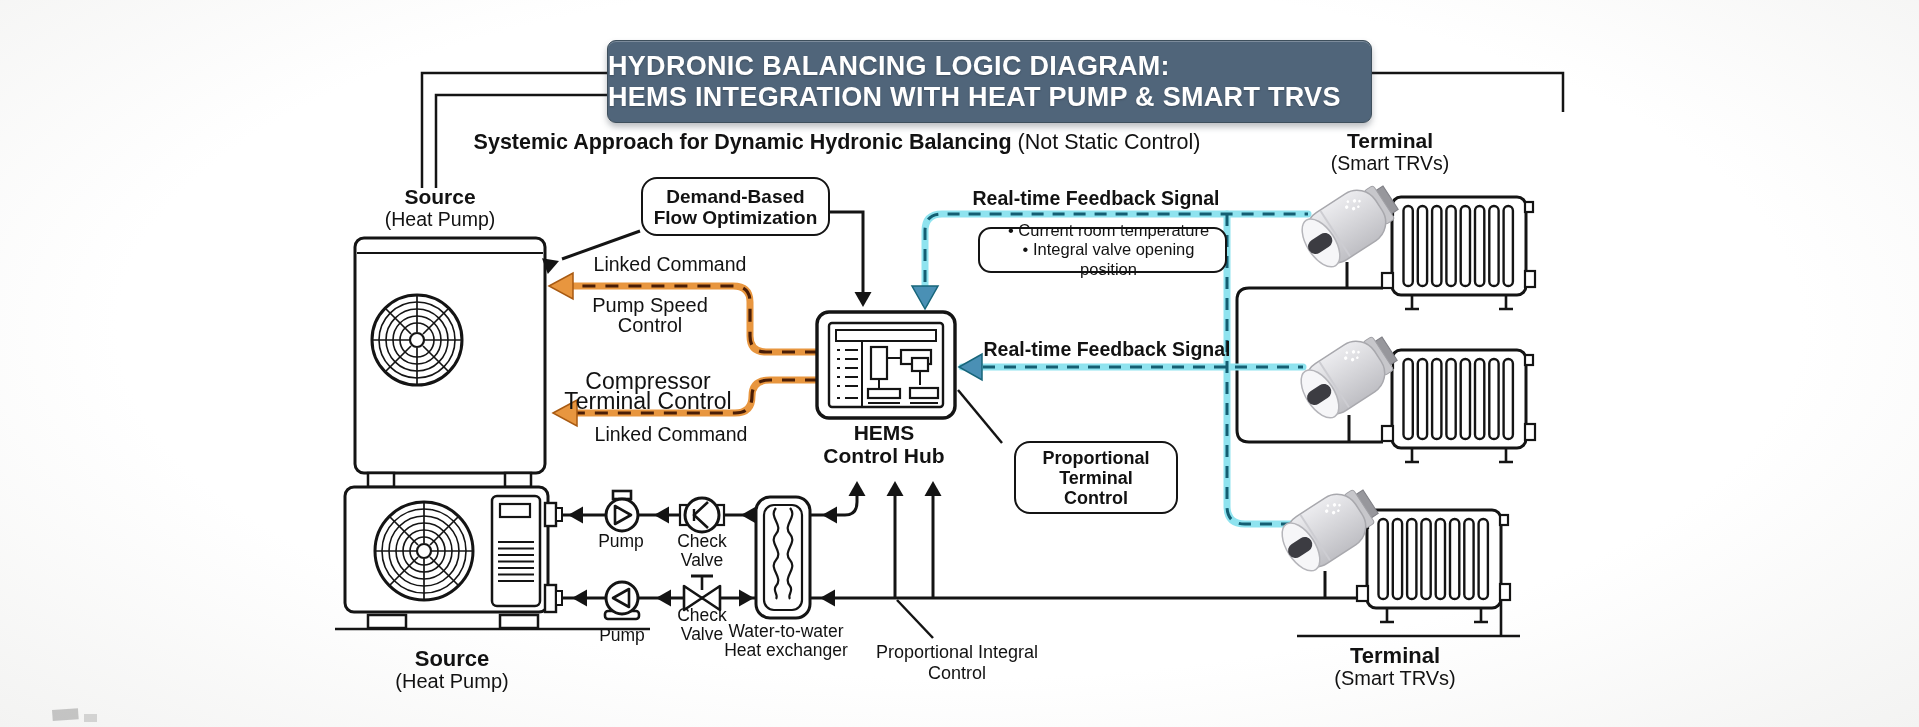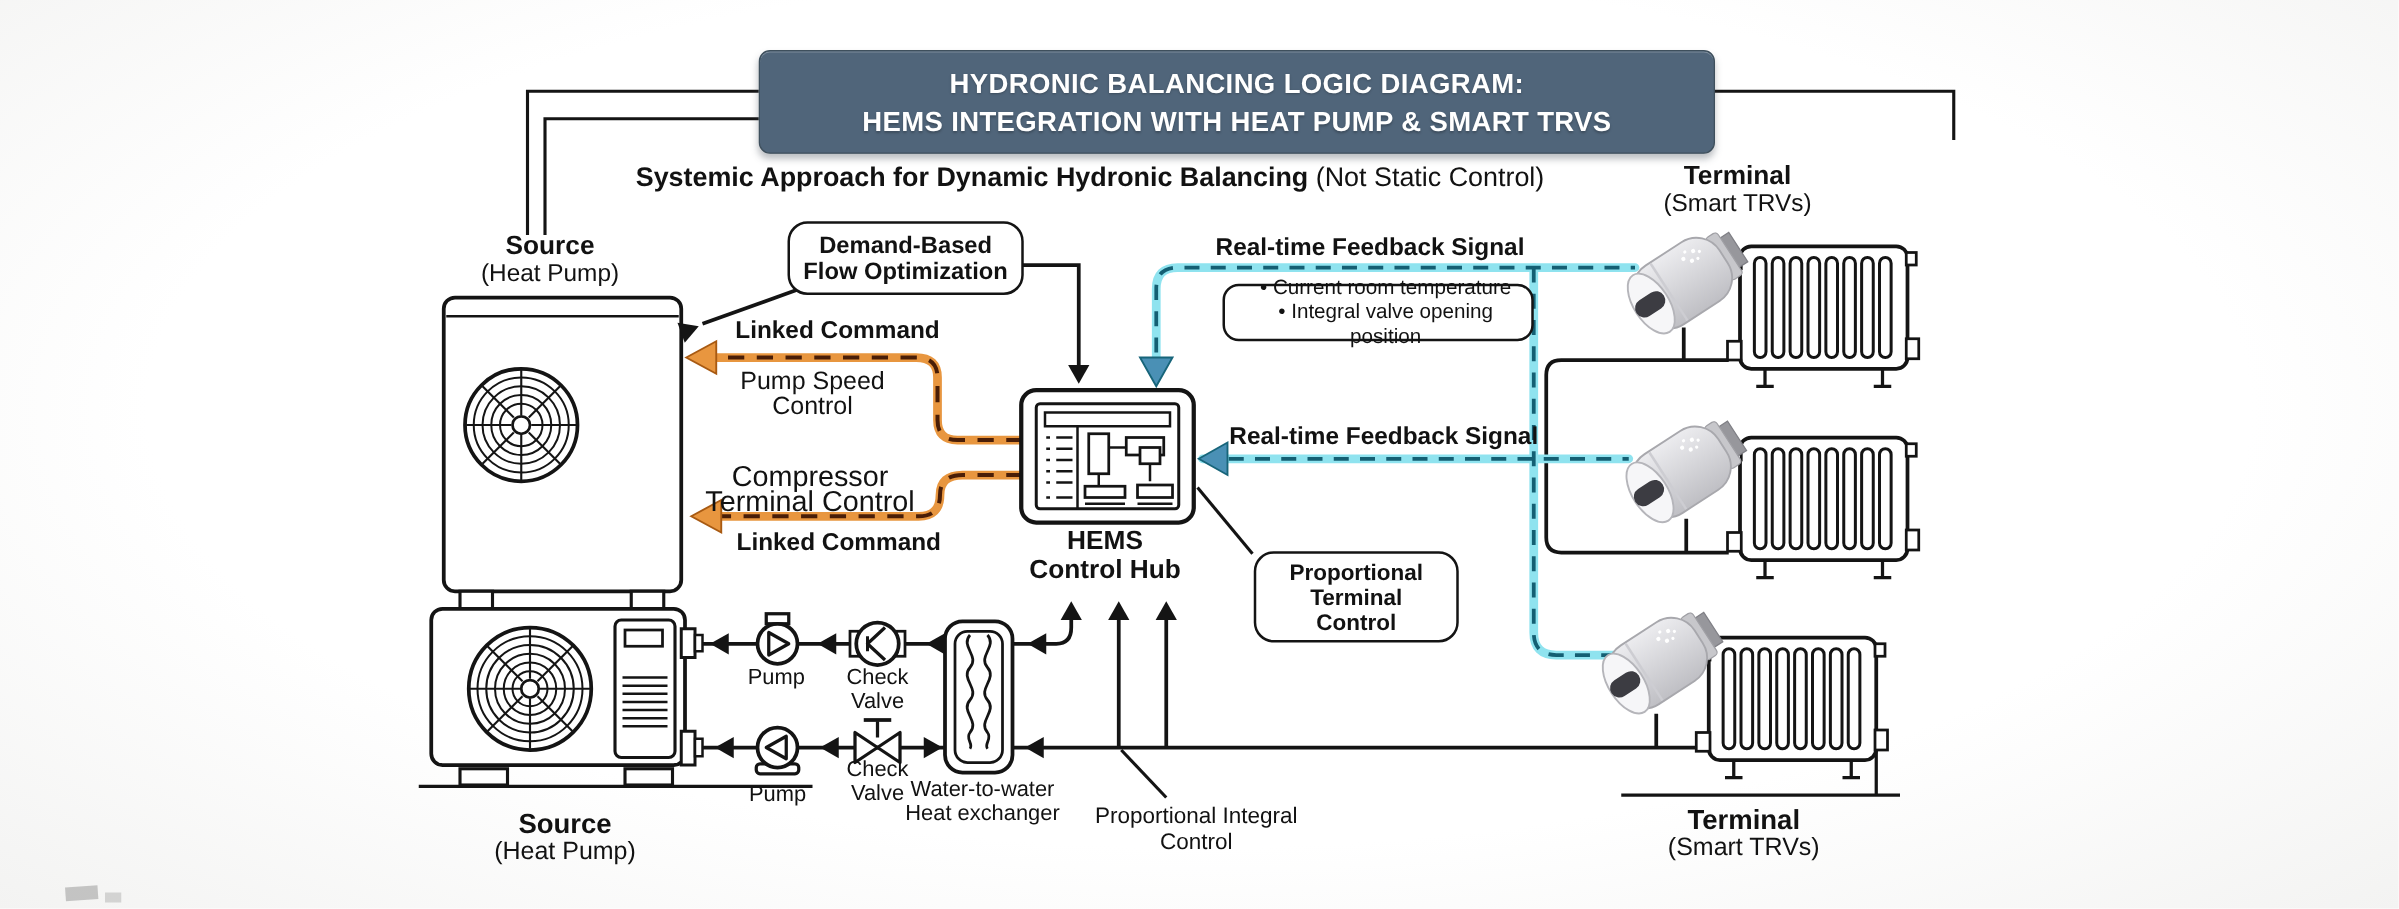--- a/index.html
+++ b/index.html
@@ -8,42 +8,43 @@
     background:radial-gradient(ellipse at 50% 45%, #ffffff 62%, #f3f3f2 100%);
     font-family:"Liberation Sans", sans-serif;color:#121212;
   }
   #diagram-svg{position:absolute;left:0;top:0;}
   .lbl{position:absolute;transform:translateX(-50%);text-align:center;white-space:nowrap;line-height:1.08;}
   .b{font-weight:bold;}
   .banner{
     position:absolute;left:607px;top:40px;width:763px;height:81px;
     background:#50657A;border:1px solid #3e4f5c;border-radius:9px;
     box-shadow:0 4px 6px rgba(60,70,80,.35), inset 0 1px 0 rgba(255,255,255,.25);
-    display:flex;flex-direction:column;align-items:center;justify-content:center;
-    color:#fff;font-weight:bold;font-size:22px;line-height:31px;letter-spacing:.3px;
+    display:flex;flex-direction:column;justify-content:center;
+    color:#fff;font-weight:bold;font-size:27px;line-height:31px;letter-spacing:.3px;
     text-shadow:0 1px 2px rgba(0,0,0,.25);
   }
-  .subtitle{position:absolute;left:872px;top:130px;transform:translateX(-50%);font-size:21.5px;white-space:nowrap;}
+  .subtitle{position:absolute;left:837px;top:130px;transform:translateX(-50%);font-size:21.5px;white-space:nowrap;}
   .sec-title{font-size:21px;font-weight:bold;}
   .sec-sub{font-size:19.5px;}
   .roundbox{
     position:absolute;background:#fff;border:2.5px solid #141414;border-radius:16px;
     display:flex;flex-direction:column;align-items:center;justify-content:center;
     font-weight:bold;
+    margin-left:11px;
   }
   .demand{left:630px;top:177px;width:185px;height:55px;font-size:19px;line-height:21px;}
   .picbox{left:1003px;top:441px;width:160px;height:69px;font-size:18px;line-height:20px;border-radius:16px;}
   .fbbox{
     position:absolute;left:978px;top:227px;width:249px;height:46px;background:#fff;
     border:2.5px solid #141414;border-radius:13px;display:flex;flex-direction:column;justify-content:center;
     padding-left:12px;box-sizing:border-box;font-size:16.5px;line-height:19.5px;text-align:center;
   }
   .fbbox div::before{content:"•  ";}
   .small{font-size:17.5px;line-height:18.5px;}
-  .cmd{font-size:19.5px;font-weight:bold;}
+  .cmd{font-size:19.5px;font-weight:normal;}
   .sig{font-size:19.5px;font-weight:bold;}
   .hemslbl{font-size:21px;font-weight:bold;line-height:23px;}
 </style>
 </head>
 <body>
 
 <div id="stage">
 
 <svg id="diagram-svg" width="1919" height="727" viewBox="0 0 1919 727">
   <defs>

